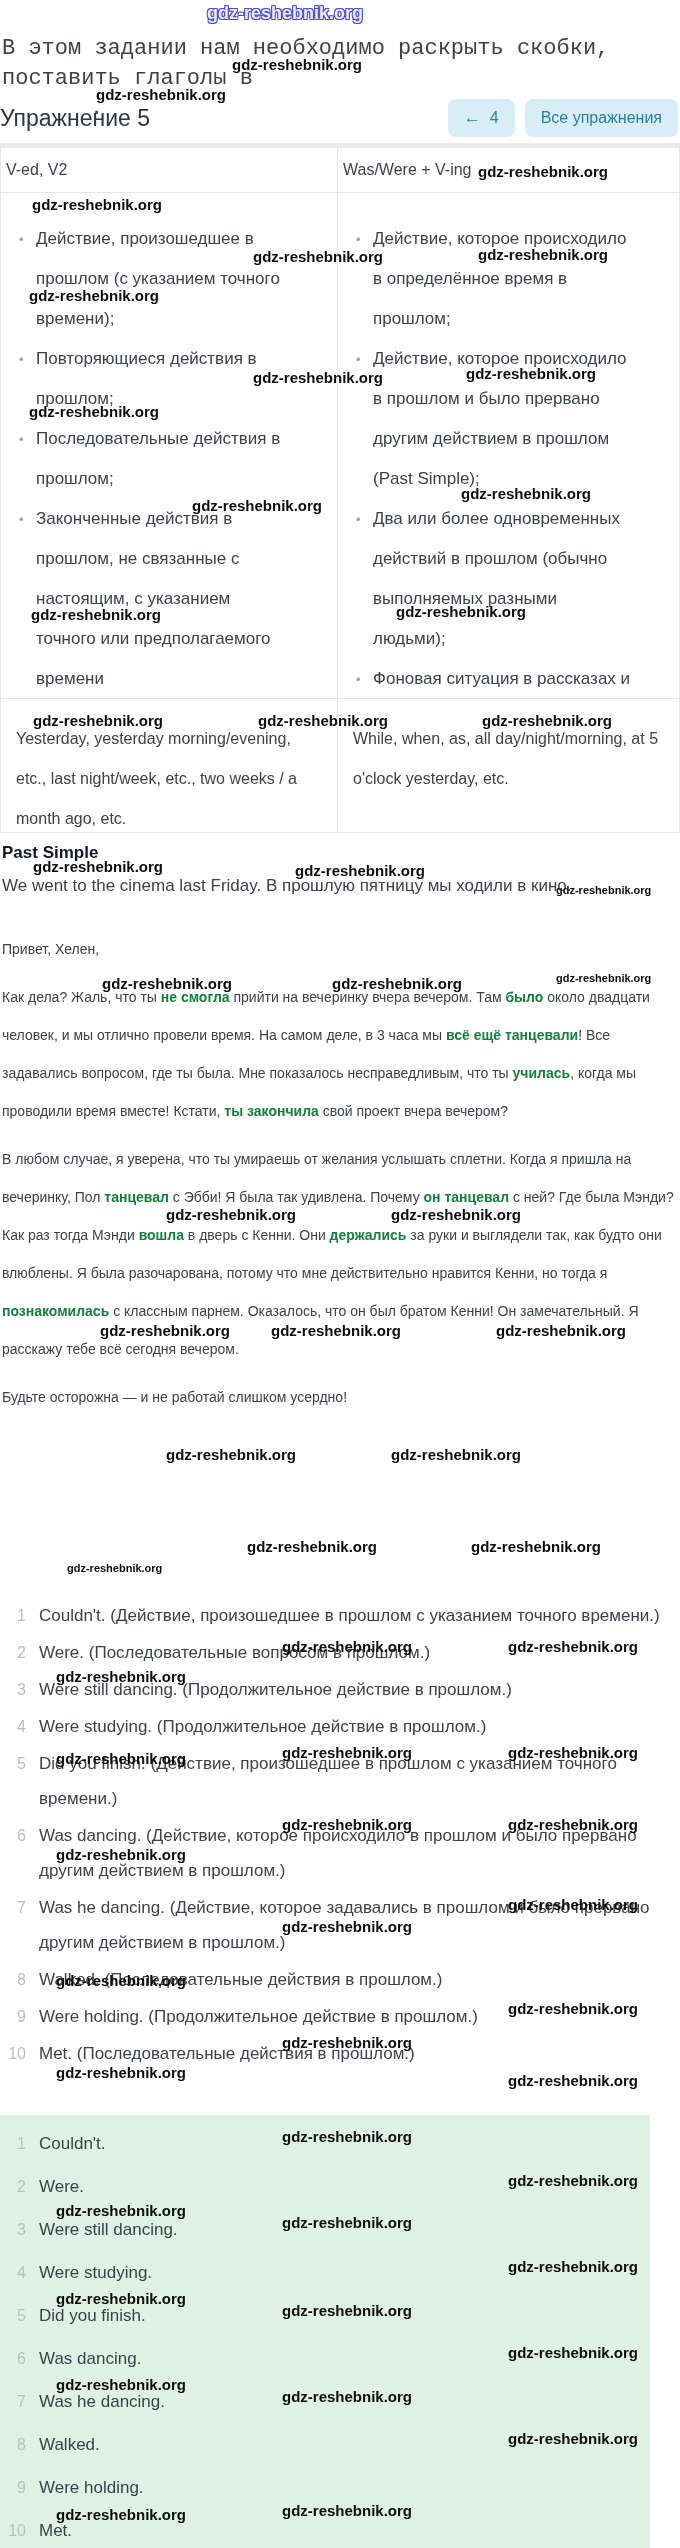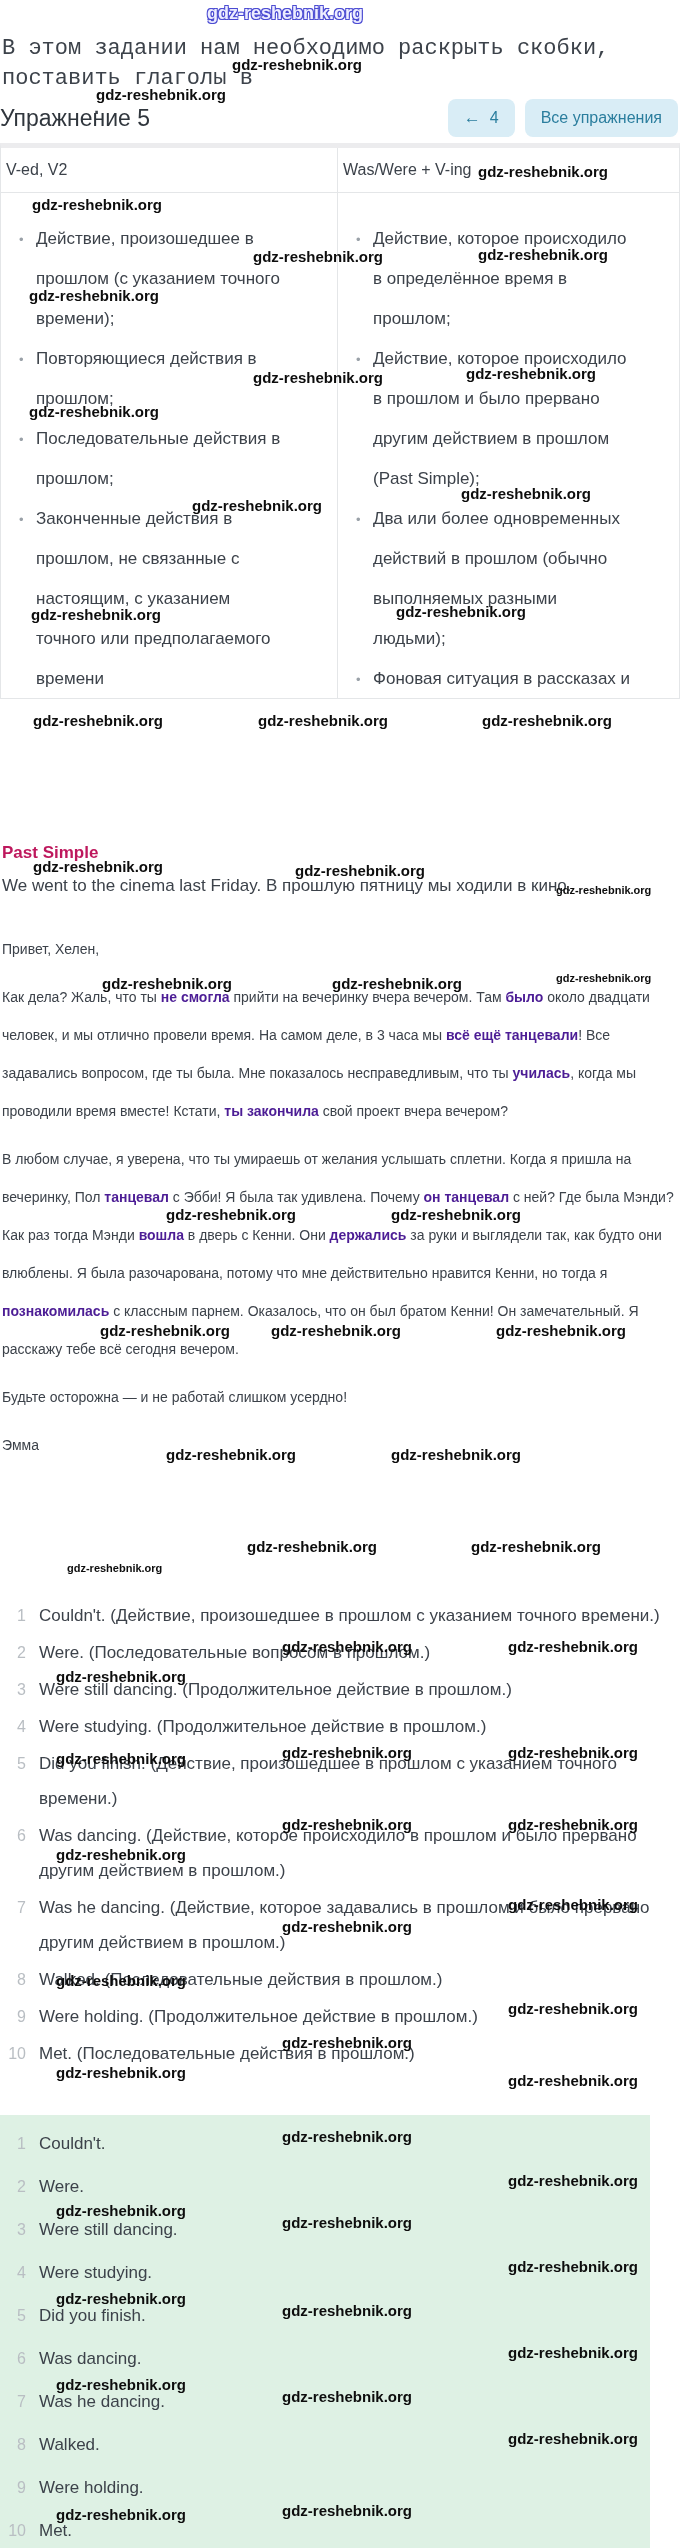--- a/index.html
+++ b/index.html
@@ -35,26 +35,26 @@
   .g-header .g-cell { height:44px; line-height:44px; font-size:16px; padding-left:5px; color:#3c424a; }
   .g-body { height:505px; overflow:hidden; }
   .g-body .g-row, .g-body { display:flex; }
   .bullets { margin:0; padding:26px 45px 0 16px; list-style:none; font-size:17px; line-height:40px; }
   .bullets li { position:relative; padding-left:19px; }
   .bullets li::before { content:"\2022"; position:absolute; left:2px; top:1px; color:#9aa1a8; font-size:13px; }
   .g-footer { border-top:1px solid #e4e6e8; height:133px; overflow:hidden; }
   .g-footer .g-cell { padding:20px 18px 0 15px; font-size:16px; line-height:40px; }
 
   .example { position:absolute; top:842px; left:2px; width:676px; }
-  .example-heading { font-weight:700; font-size:17px; color:#be185d; line-height:22px; }
+  .example-heading { font-weight:700; font-size:17px; color:#0f172a; line-height:22px; }
   .example-sentence { margin-top:10px; font-size:17px; line-height:24px; }
 
   .letter { position:absolute; top:930px; left:2px; width:676px; font-size:14px; line-height:38px; }
   .letter p { margin:0 0 10px 0; }
-  .letter b { color:#4c1d95; }
+  .letter b { color:#15803d; }
 
   .numlist { margin:0; padding:0; list-style:none; font-size:17px; }
   .numlist li { display:flex; }
   .numlist .num { width:24px; flex:none; text-align:right; margin-right:13px; color:#b9bec3; font-size:16px; }
   .numlist .itxt { flex:1; }
 
   .explanations { position:absolute; top:1598px; left:2px; width:672px; line-height:35px; }
   .explanations li { margin-bottom:2px; }
 
   .answers-panel { position:absolute; top:2115px; left:0; width:650px; height:433px;
@@ -161,33 +161,36 @@
           <li>Последовательные действия в прошлом;</li>
           <li>Законченные действия в прошлом, не связанные с настоящим, с указанием точного или предполагаемого времени</li>
         </ul>
       <ul class="bullets g-cell g-c2">
           <li>Действие, которое происходило в определённое время в прошлом;</li>
           <li>Действие, которое происходило в прошлом и было прервано другим действием в прошлом (Past Simple);</li>
           <li>Два или более одновременных действий в прошлом (обычно выполняемых разными людьми);</li>
           <li>Фоновая ситуация в рассказах и повествованиях</li>
         </ul>
     </div>
+    <div class="g-row g-footer">
+      <div class="g-cell g-c1">Yesterday, yesterday morning/evening, etc., last night/week, etc., two weeks / a month ago, etc.</div>
+      <div class="g-cell g-c2">While, when, as, all day/night/morning, at 5 o'clock yesterday, etc.</div>
+    </div>
   </div>
 
   <div class="example">
     <div class="example-heading">Past Simple</div>
     <div class="example-sentence">We went to the cinema last Friday. В прошлую пятницу мы ходили в кино.</div>
   </div>
 
   <div class="letter">
     <p>Привет, Хелен,</p>
     <p><span>Как дела? Жаль, что ты </span><b>не смогла</b><span> прийти на вечеринку вчера вечером. Там </span><b>было</b><span> около двадцати человек, и мы отлично провели время. На самом деле, в 3 часа мы </span><b>всё ещё танцевали</b><span>! Все задавались вопросом, где ты была. Мне показалось несправедливым, что ты </span><b>училась</b><span>, когда мы проводили время вместе! Кстати, </span><b>ты закончила</b><span> свой проект вчера вечером?</span></p>
     <p><span>В любом случае, я уверена, что ты умираешь от желания услышать сплетни. Когда я пришла на вечеринку, Пол </span><b>танцевал</b><span> с Эбби! Я была так удивлена. Почему </span><b>он танцевал</b><span> с ней? Где была Мэнди? Как раз тогда Мэнди </span><b>вошла</b><span> в дверь с Кенни. Они </span><b>держались</b><span> за руки и выглядели так, как будто они влюблены. Я была разочарована, потому что мне действительно нравится Кенни, но тогда я </span><b>познакомилась</b><span> с классным парнем. Оказалось, что он был братом Кенни! Он замечательный. Я расскажу тебе всё сегодня вечером.</span></p>
     <p>Будьте осторожна — и не работай слишком усердно!</p>
-    <p>Эмма</p>
   </div>
 
   <ol class="numlist explanations">
       <li>
         <span class="num">1</span>
         <span class="itxt">Couldn't. (Действие, произошедшее в прошлом с указанием точного времени.)</span>
       </li>
       <li>
         <span class="num">2</span>
         <span class="itxt">Were. (Последовательные вопросом в прошлом.)</span>

